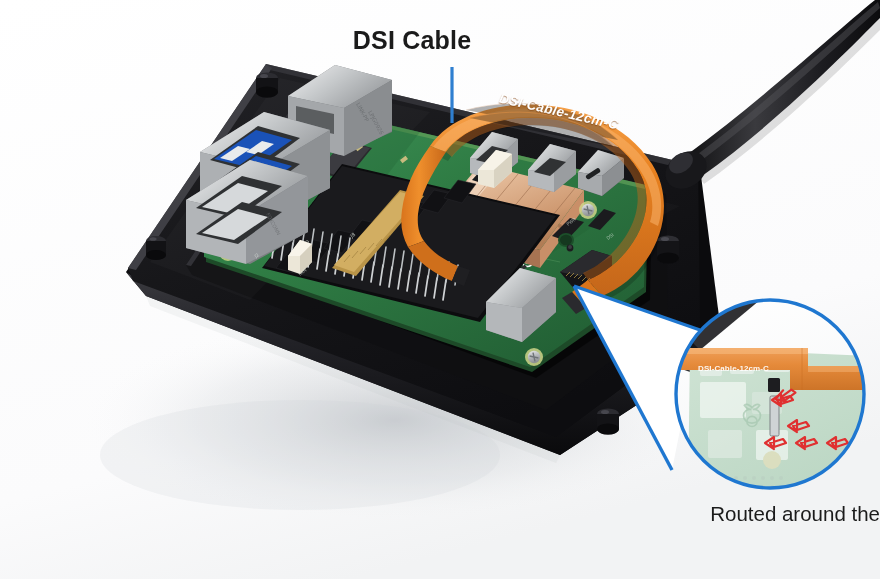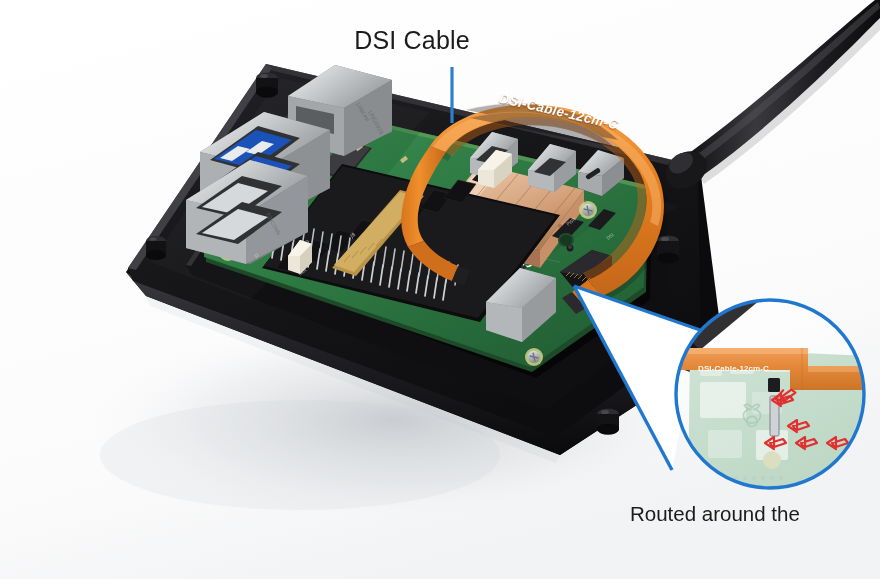--- a/index.html
+++ b/index.html
@@ -23,28 +23,29 @@
   
   #title-label {
     position: absolute;
     left: 0; top: 26px;
     width: 880px;
     text-align: center;
     font-size: 25px;
     color: #1b1b1b;
     letter-spacing: .2px;
     white-space: nowrap;
+    font-weight: bold;
   }
   #title-label span { position: relative; left: -28px; }
 
   #bottom-caption {
     position: absolute;
     left: 630px; top: 501px;
     width: 250px;
-    text-align: left;
+    text-align: right;
     font-size: 20.5px;
     line-height: 25px;
     color: #1b1b1b;
   }
   #bottom-caption .l2 { display: block; }
 
   #cable-label-main {
     position: absolute;
     left: 498px; top: 104px;
     font-size: 13.5px;

